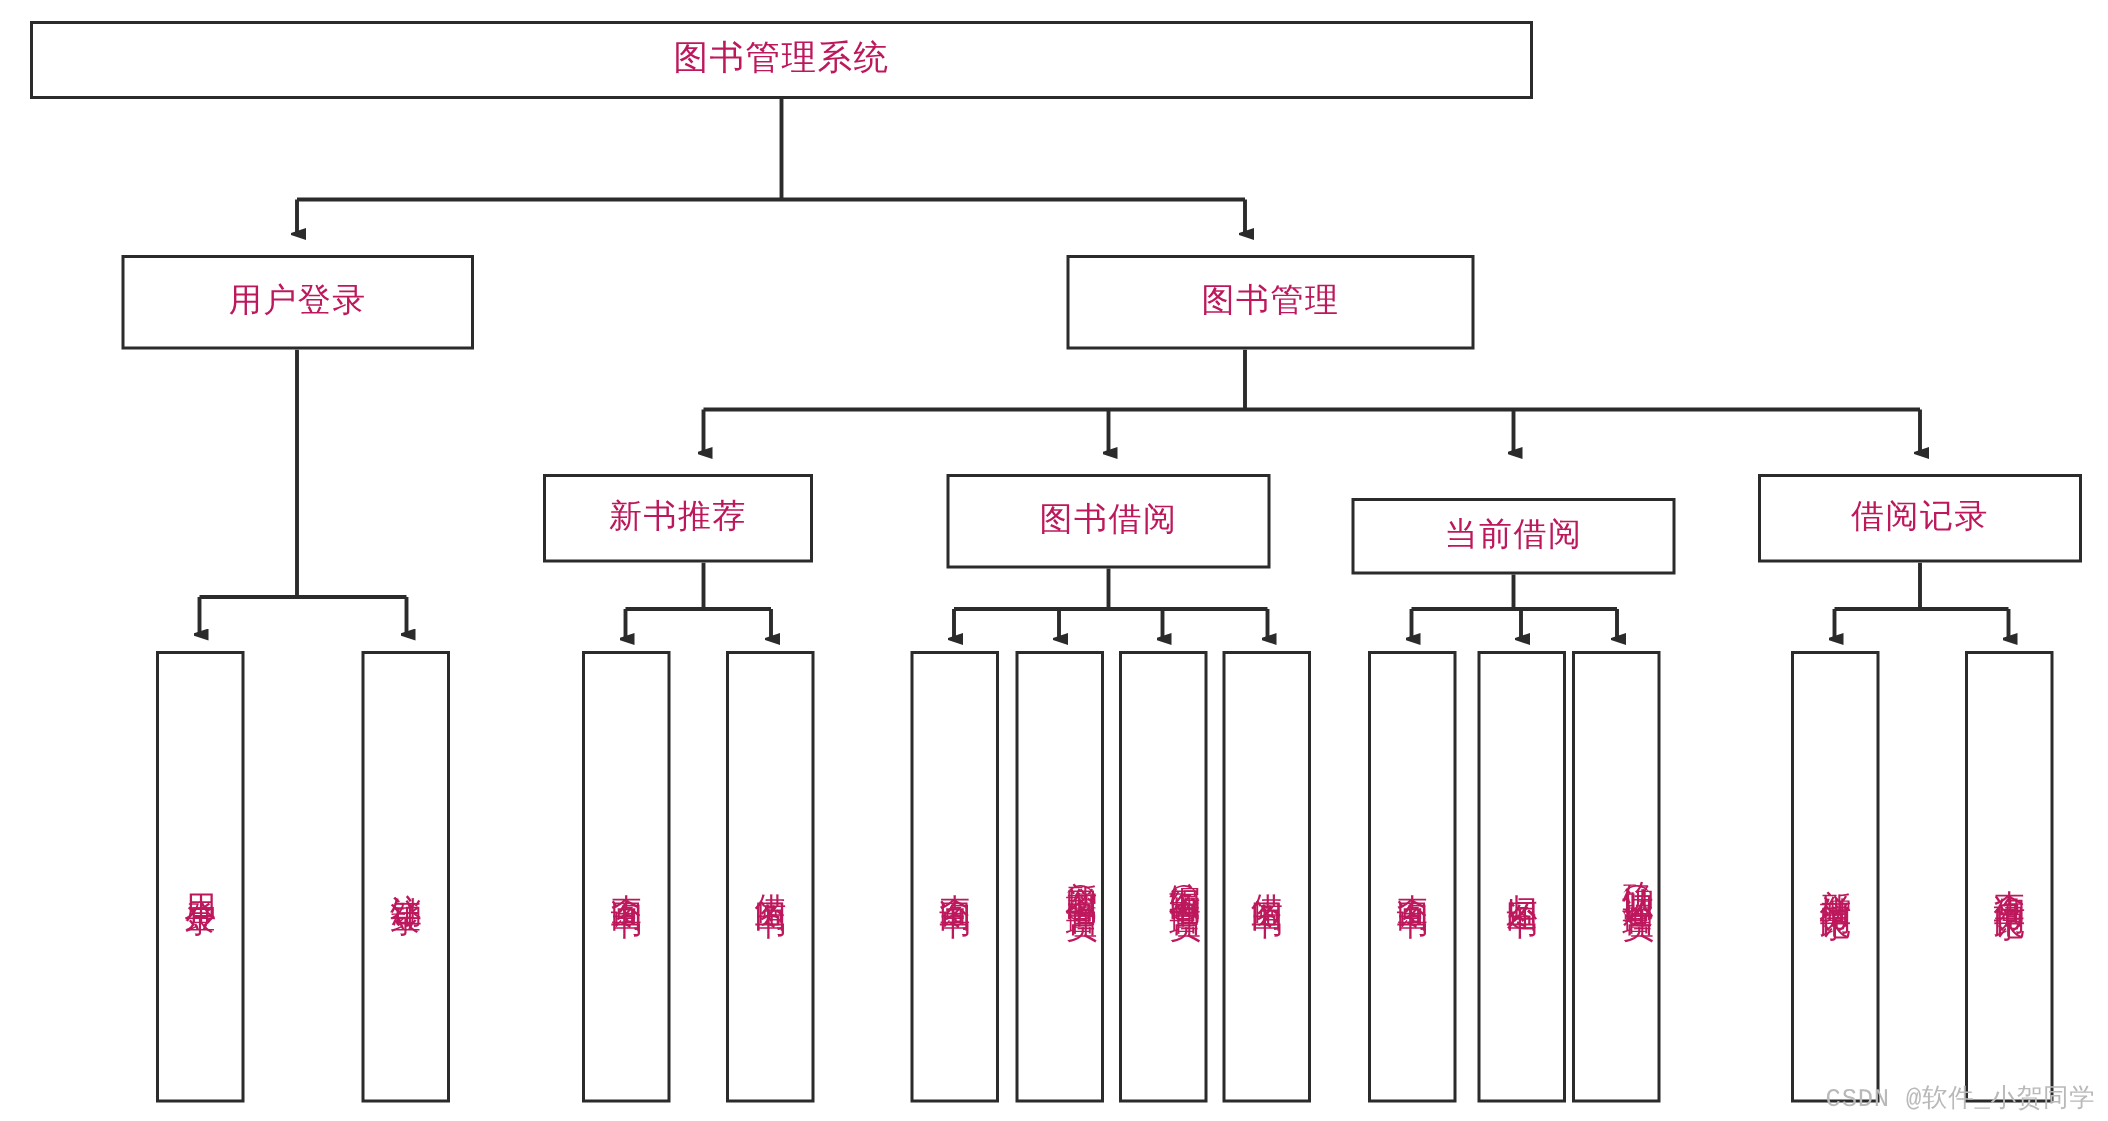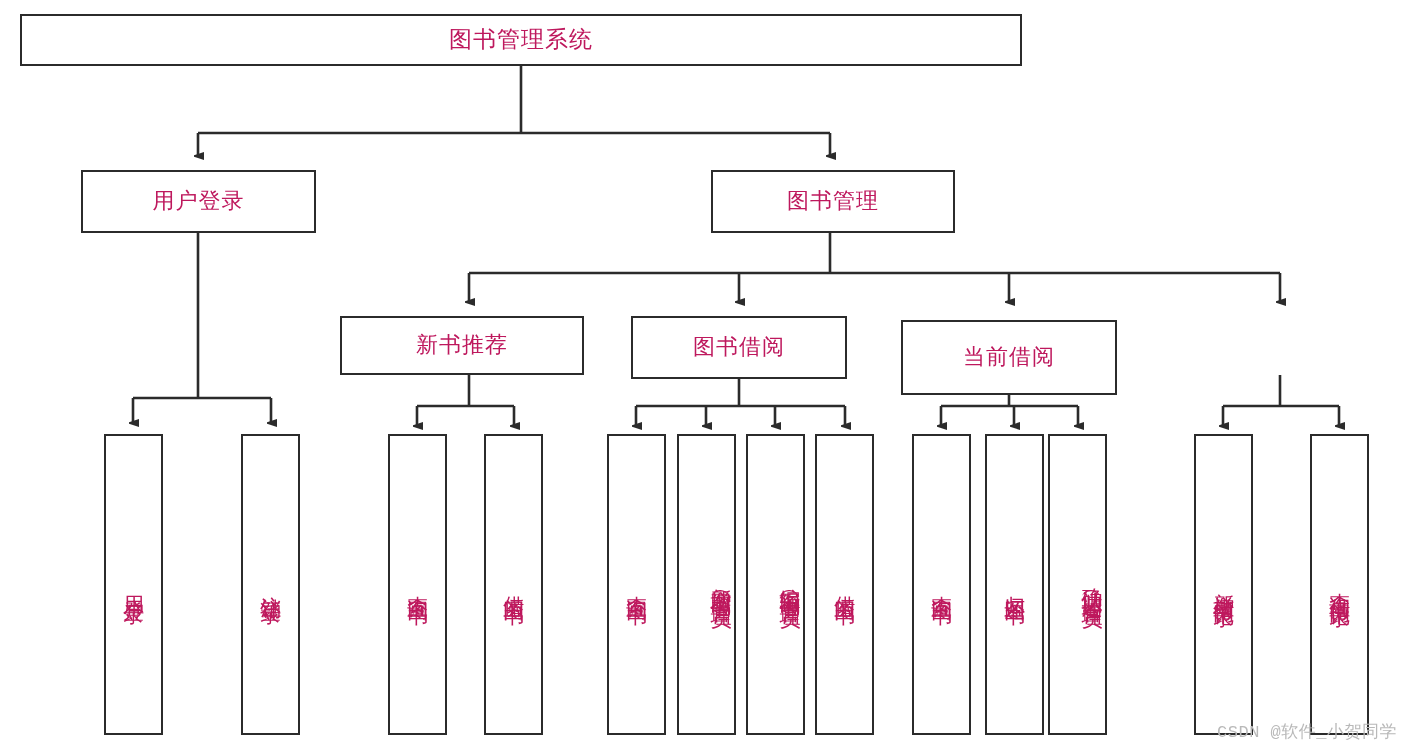--- a/index.html
+++ b/index.html
@@ -125,28 +125,29 @@
       <path d="M1223,406 L1339,406"></path>
       <path d="M1223,406 L1223,426" marker-end="url(#arrow)"></path>
       <path d="M1339,406 L1339,426" marker-end="url(#arrow)"></path>
     </g>
   </svg>
 
   <div class="node horiz title" style="left:20px; top:14px; width:1002px; height:52px;">图书管理系统</div>
 
   <div class="node horiz" style="left:81px; top:170px; width:235px; height:63px;">用户登录</div>
 
-  <div class="node horiz" style="left:711px; top:170px; width:244px; height:63px;">图书管理</div>
-
-  <div class="node horiz" style="left:340px; top:316px; width:244px; height:59px;text-align:center;">新书推荐</div>
+  <div class="node horiz" style="left:711px; top:170px; width:272px; height:63px;">图书管理</div>
+
+  <div class="node horiz" style="left:362px; top:316px; width:180px; height:59px;text-align:center;">新书推荐</div>
 
   <div class="node horiz" style="left:631px; top:316px; width:216px; height:63px;">图书借阅</div>
 
-  <div class="node horiz" style="left:901px; top:320px; width:216px; height:75px;">当前借阅</div>
-
+  <div class="node horiz" style="left:901px; top:332px; width:216px; height:51px;">当前借阅</div>
+
+  <div class="node horiz" style="left:1172px; top:316px; width:216px; height:59px;">借阅记录</div>
 
   <div class="node vert" style="left:104px; top:434px; width:59px; height:301px;">
     <span>用户登录</span>
   </div>
 
   <div class="node vert" style="left:241px; top:434px; width:59px; height:301px;">
     <span>注销登录</span>
   </div>
 
   <div class="node vert" style="left:388px; top:434px; width:59px; height:301px;">

